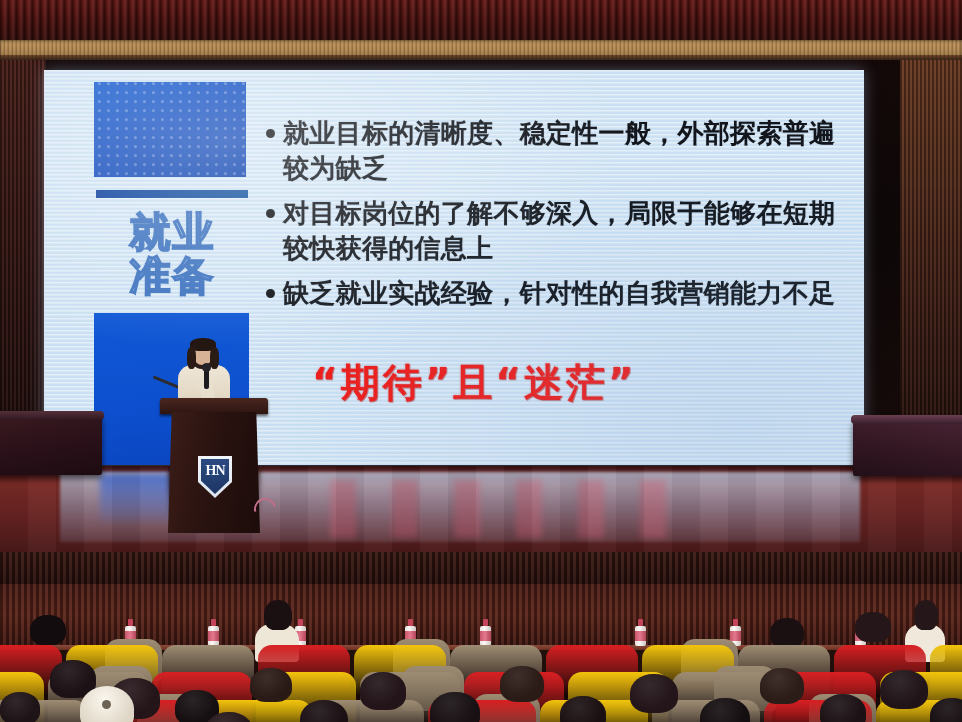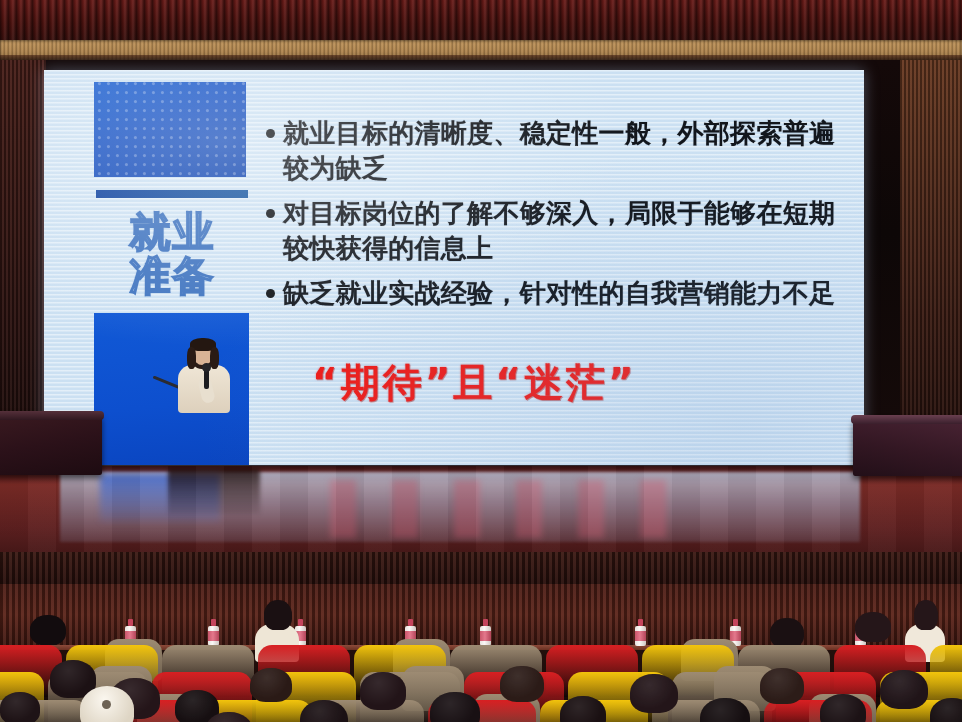--- a/index.html
+++ b/index.html
@@ -378,20 +378,28 @@
     <div class="sp-head"></div>
     <div class="sp-face"></div>
     <div class="sp-hair-front"></div>
     <div class="sp-hair-side"></div>
     <div class="sp-hair-side2"></div>
     <div class="sp-arm"></div>
     <div class="sp-mic"></div>
     <div class="sp-mic-head"></div>
   </div>
 
+  <div class="podium">
+    <div class="podium-top"></div>
+    <div class="podium-body"></div>
+    <div class="crest"></div>
+    <div class="crest-inner"></div>
+    <div class="crest-text">HN</div>
+    <div class="podium-cable"></div>
+  </div>
 
   <div class="table-left"></div>
   <div class="table-left-top"></div>
   <div class="table-right"></div>
   <div class="table-right-top"></div>
 
   <div class="floor-dark-lip"></div>
   <div class="stage-floor">
     <div class="floor-reflection"></div>
     <div class="floor-refl-blue"></div>

